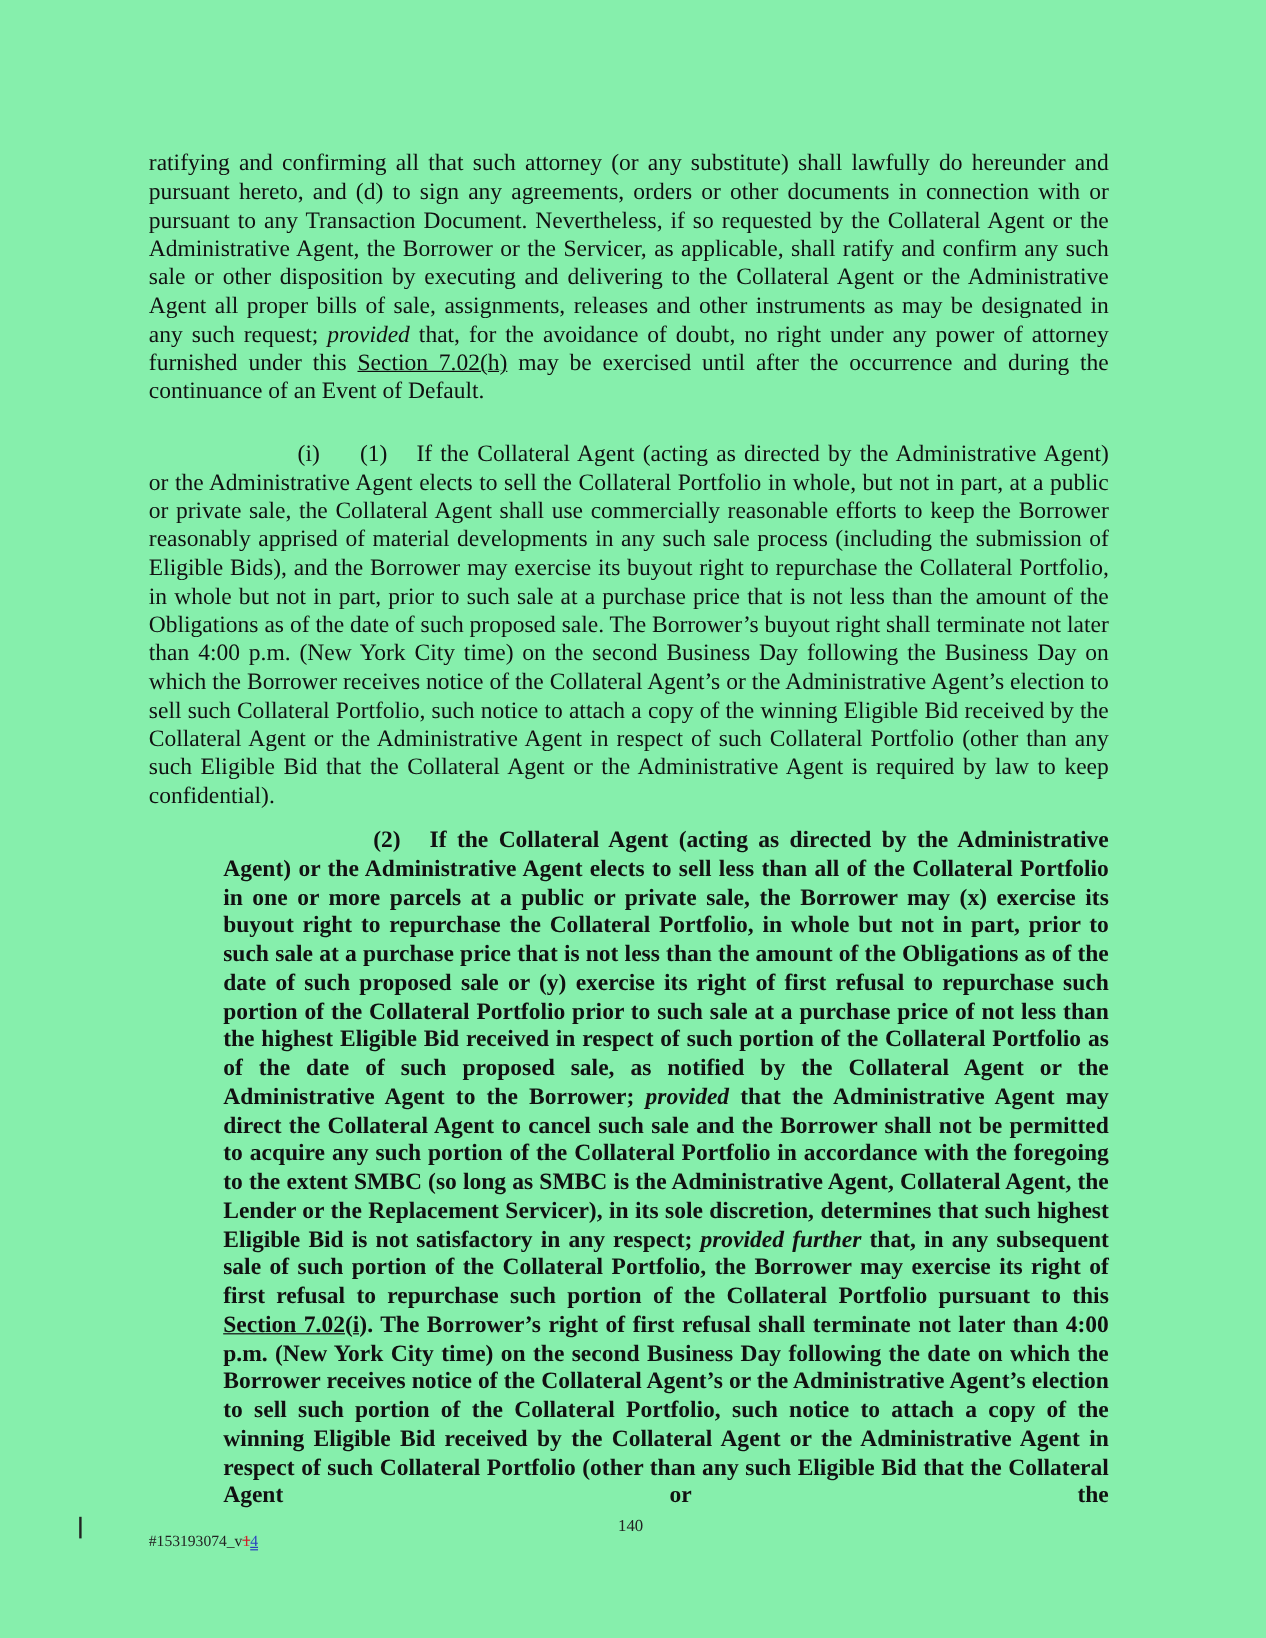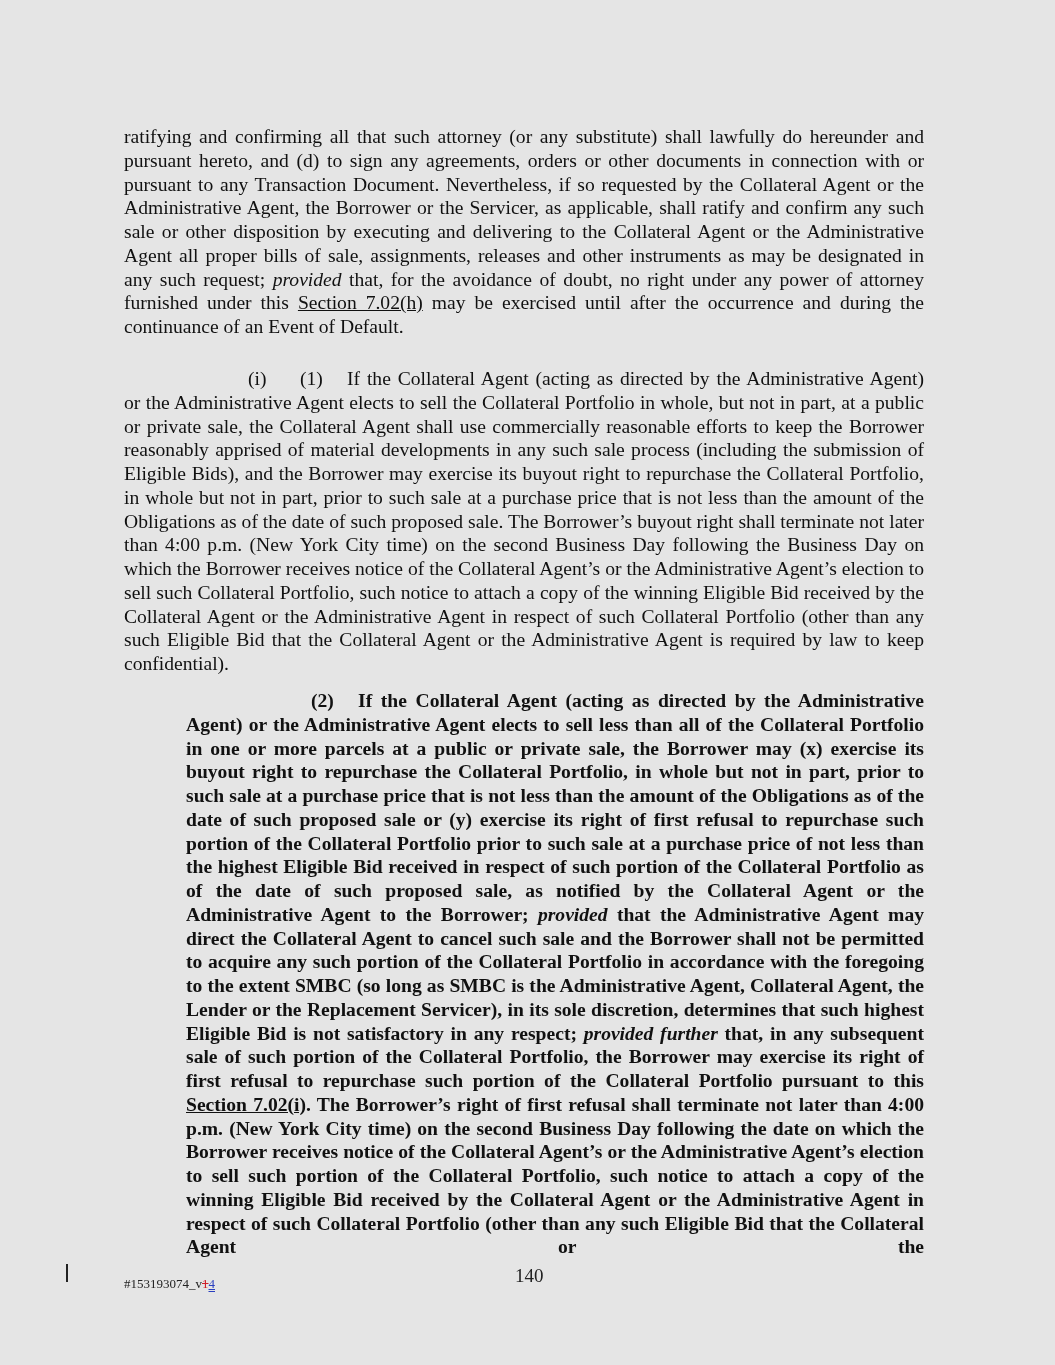--- a/index.html
+++ b/index.html
@@ -1,17 +1,17 @@
 <!DOCTYPE html>
 <html><head>
 <meta charset="utf-8">
 <style>
   html, body { margin: 0; padding: 0; background: #ffffff; }
   body { width: 1055px; height: 1365px; position: relative; overflow: hidden; }
-  .page { position: absolute; left: 0; top: 0; width: 1055px; height: 1365px; background: #e5e5e5; }
+  .page { position: absolute; left: 0; top: 0; width: 1055px; height: 1365px; background: #86efac; }
   .para {
     position: absolute;
     font-family: "Liberation Serif", "DejaVu Serif", serif;
     font-size: 19.6px;
     line-height: 23.75px;
     color: #111;
     text-align: justify;
     margin: 0;
   }
   #p1 { left: 124px; top: 125px; width: 800px; }
@@ -27,21 +27,21 @@
   .footer-id {
     position: absolute; left: 124px; top: 1276px;
     font-family: Liberation Serif, serif;
     font-size: 13px; color: #222;
   }
   .del { color: #d0202a; text-decoration: line-through; }
   .ins { color: #2a3fc0; text-decoration: underline double; }
   .page-num {
     position: absolute; left: 515px; top: 1265px;
     font-family: "Liberation Serif", "DejaVu Serif", serif;
-    font-size: 19px; color: #222;
+    font-size: 14px; color: #222;
   }
   .last-line { text-align-last: justify; }
 </style>
 </head>
 <body>
 
 <div class="page">
 
   <p id="p1" class="para"><span>ratifying and confirming all that such attorney (or any substitute) shall lawfully do hereunder and pursuant hereto, and (d) to sign any agreements, orders or other documents in connection with or pursuant to any Transaction Document.  Nevertheless, if so requested by the Collateral Agent or the Administrative Agent, the Borrower or the Servicer, as applicable, shall ratify and confirm any such sale or other disposition by executing and delivering to the Collateral Agent or the Administrative Agent all proper bills of sale, assignments, releases and other instruments as may be designated in any such request; </span><em>provided</em><span> that, for the avoidance of doubt, no right under any power of attorney furnished under this </span><span class="xref">Section 7.02(h)</span><span> may be exercised until after the occurrence and during the continuance of an Event of Default.</span></p>
 

